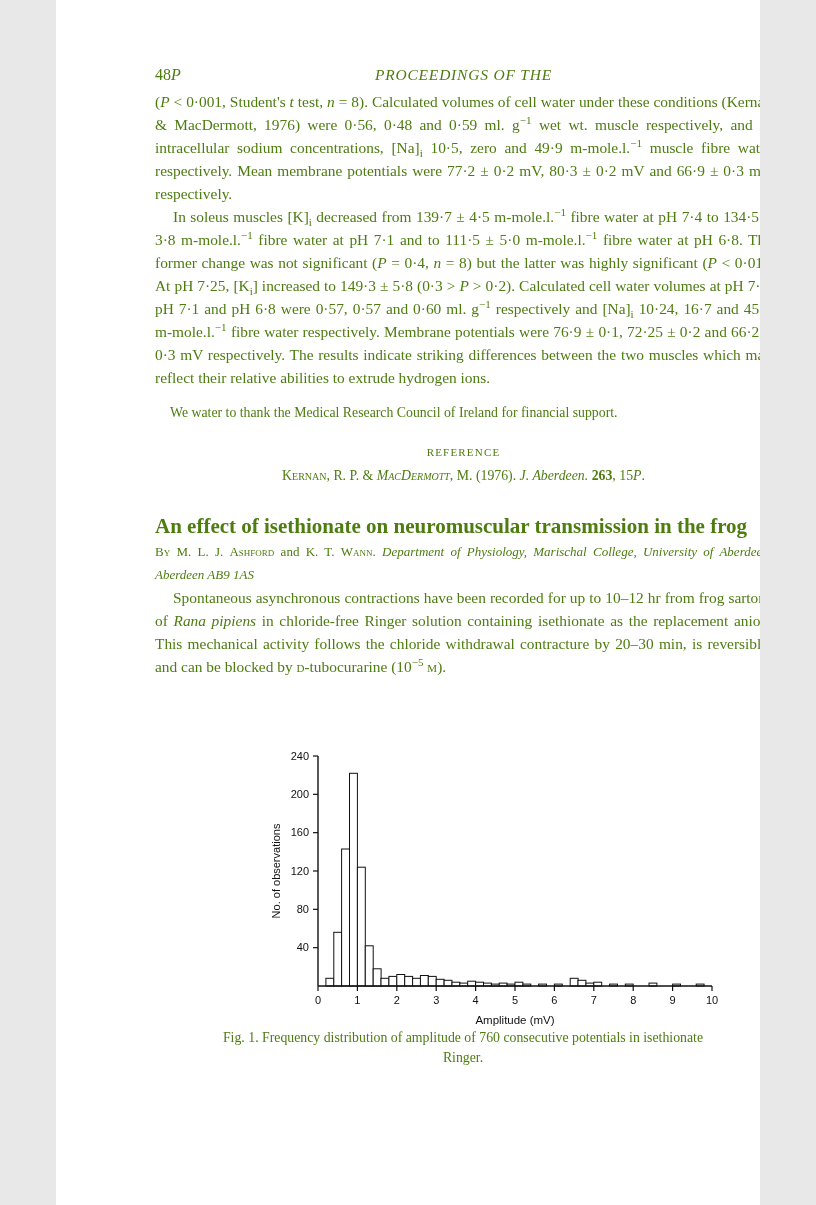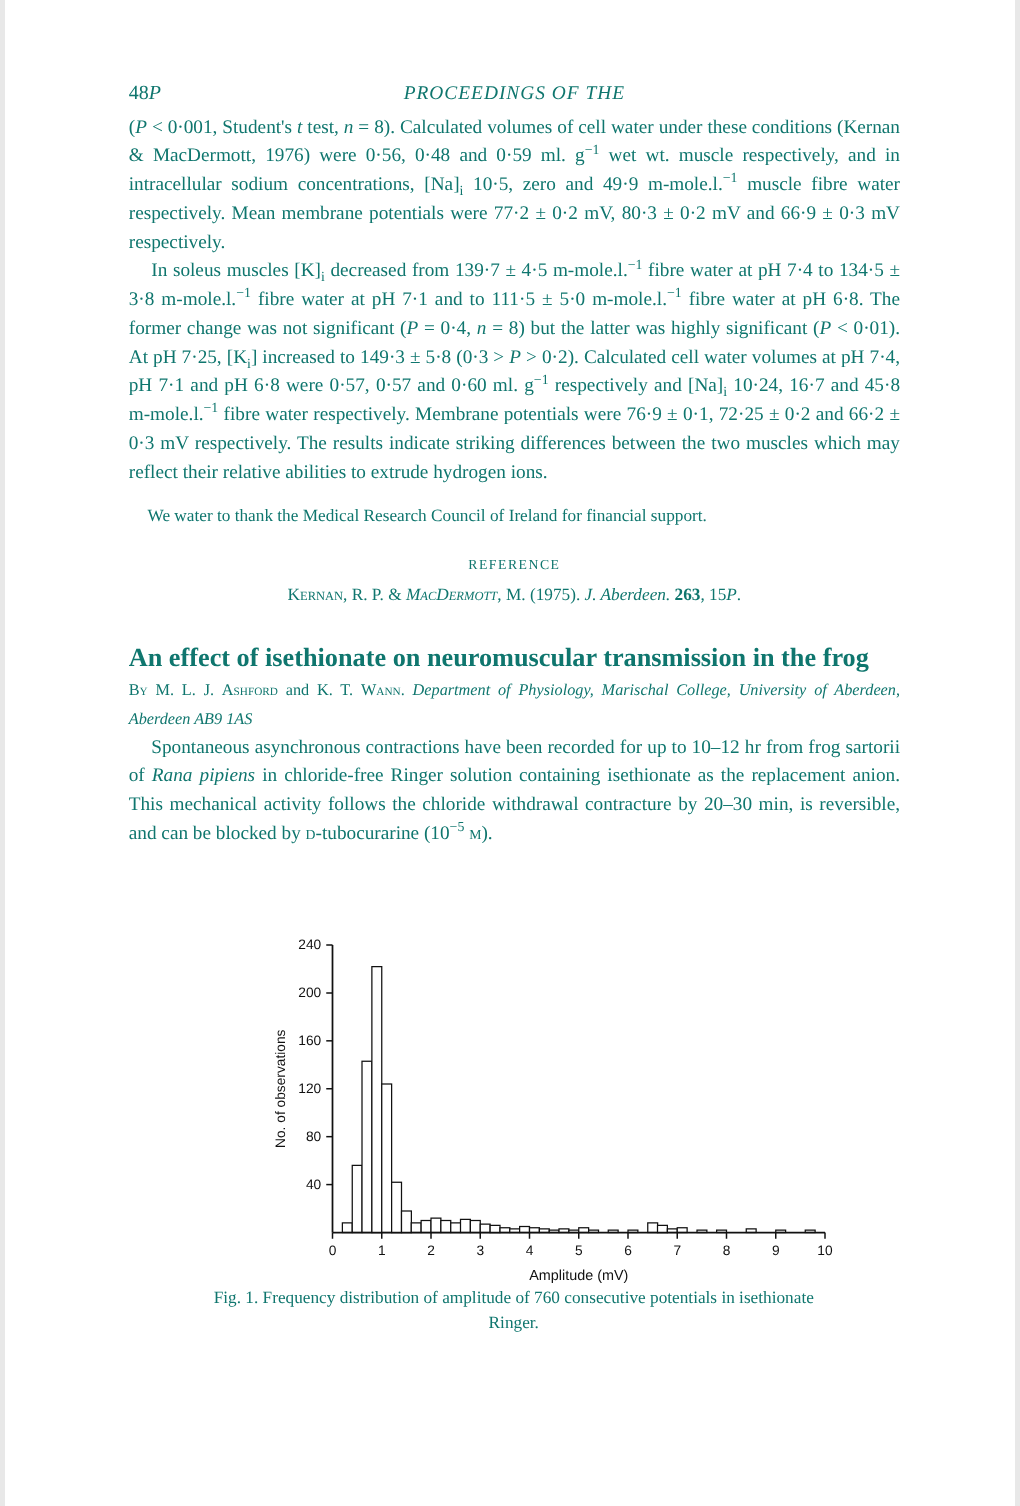--- a/index.html
+++ b/index.html
@@ -1,18 +1,18 @@
 <!DOCTYPE html>
 <html><head>
 <meta charset="utf-8">
 <style>
   html,body{margin:0;padding:0;background:#e8e8e8;}
   .page{
-    position:relative;width:808px;height:1205px;margin:0 auto;
-    background:#ffffff;color:#0f766e;overflow:hidden;
+    position:relative;width:704px;height:1205px;margin:0 auto;
+    background:#ffffff;color:#4d7c0f;overflow:hidden;
     font-family:"Liberation Serif","DejaVu Serif",serif;
   }
   .column{position:absolute;left:99px;top:66px;width:617px;}
   .header{display:flex;align-items:baseline;margin-bottom:6px;}
   .header .pageno{width:90px;font-size:16px;}
   .header .runhead{flex:1;text-align:center;font-style:italic;font-size:15.5px;letter-spacing:0.8px;}
   .header .spacer{width:90px;}
   p.body{margin:0;font-size:15.4px;line-height:23px;text-align:justify;hyphens:none;}
   p.indent{text-indent:18px;}
   .ack{margin:14px 0 0 0;font-size:13.8px;line-height:19px;text-indent:15px;text-align:justify;}
@@ -40,21 +40,21 @@
       <div class="runhead">PROCEEDINGS OF THE</div>
       <div class="spacer"></div>
     </div>
 
     <p class="body"><span>(</span><span style="font-style: italic;">P</span><span> &lt; 0·001, Student's </span><span style="font-style: italic;">t</span><span> test, </span><span style="font-style: italic;">n</span><span> = 8). Calculated volumes of cell water under these conditions (Kernan &amp; MacDermott, 1976) were 0·56, 0·48 and 0·59 ml. g</span><sup>−1</sup><span> wet wt. muscle respectively, and in intracellular sodium concentrations, [Na]</span><sub>i</sub><span> 10·5, zero and 49·9 m-mole.l.</span><sup>−1</sup><span> muscle fibre water respectively. Mean membrane potentials were 77·2 ± 0·2 mV, 80·3 ± 0·2 mV and 66·9 ± 0·3 mV respectively.</span></p>
     <p class="body indent"><span>In soleus muscles [K]</span><sub>i</sub><span> decreased from 139·7 ± 4·5 m-mole.l.</span><sup>−1</sup><span> fibre water at pH 7·4 to 134·5 ± 3·8 m-mole.l.</span><sup>−1</sup><span> fibre water at pH 7·1 and to 111·5 ± 5·0 m-mole.l.</span><sup>−1</sup><span> fibre water at pH 6·8. The former change was not significant (</span><span style="font-style: italic;">P</span><span> = 0·4, </span><span style="font-style: italic;">n</span><span> = 8) but the latter was highly significant (</span><span style="font-style: italic;">P</span><span> &lt; 0·01). At pH 7·25, [K</span><sub>i</sub><span>] increased to 149·3 ± 5·8 (0·3 &gt; </span><span style="font-style: italic;">P</span><span> &gt; 0·2). Calculated cell water volumes at pH 7·4, pH 7·1 and pH 6·8 were 0·57, 0·57 and 0·60 ml. g</span><sup>−1</sup><span> respectively and [Na]</span><sub>i</sub><span> 10·24, 16·7 and 45·8 m-mole.l.</span><sup>−1</sup><span> fibre water respectively. Membrane potentials were 76·9 ± 0·1, 72·25 ± 0·2 and 66·2 ± 0·3 mV respectively. The results indicate striking differences between the two muscles which may reflect their relative abilities to extrude hydrogen ions.</span></p>
 
     <p class="ack">We water to thank the Medical Research Council of Ireland for financial support.</p>
 
     <p class="ref-head">REFERENCE</p>
-    <p class="ref-entry"><span style="font-variant: small-caps;">Kernan</span><span>, R. P. &amp; </span><span style="font-variant: small-caps; font-style: italic;">MacDermott</span><span>, M. (1975). </span><span style="font-style: italic;">J. Aberdeen.</span><span> </span><span style="font-weight: bold;">263</span><span>, 15</span><span style="font-style: italic;">P</span><span>.</span></p>
+    <p class="ref-entry"><span style="font-variant: small-caps;">Kernan</span><span>, R. P. &amp; </span><span style="font-variant: small-caps; font-style: italic;">MacDermott</span><span>, M. (1976). </span><span style="font-style: italic;">J. Aberdeen.</span><span> </span><span style="font-weight: bold;">263</span><span>, 15</span><span style="font-style: italic;">P</span><span>.</span></p>
 
     <p class="sec-title">An effect of isethionate on neuromuscular transmission in the frog</p>
     <p class="byline"><span style="font-variant: small-caps;">By</span><span> M. L. J. </span><span style="font-variant: small-caps;">Ashford</span><span> and K. T. </span><span style="font-variant: small-caps;">Wann</span><span>. </span><span style="font-style: italic;">Department of Physiology, Marischal College, University of Aberdeen, Aberdeen AB9 1AS</span></p>
     <p class="body indent para2"><span>Spontaneous asynchronous contractions have been recorded for up to 10–12 hr from frog sartorii of </span><span style="font-style: italic;">Rana pipiens</span><span> in chloride-free Ringer solution containing isethionate as the replacement anion. This mechanical activity follows the chloride withdrawal contracture by 20–30 min, is reversible, and can be blocked by </span><span style="font-variant: small-caps;">d</span><span>-tubocurarine (10</span><sup>−5</sup><span> </span><span style="font-variant: small-caps;">m</span><span>).</span></p>
 
   </div>
 
   <div class="figure-wrap">
     <svg id="fig-svg" width="452" height="288" viewBox="0 0 452 288" xmlns="http://www.w3.org/2000/svg">
         <rect x="57.9" y="236.3" width="7.9" height="7.7" fill="#ffffff" stroke="#111" stroke-width="1"></rect>

